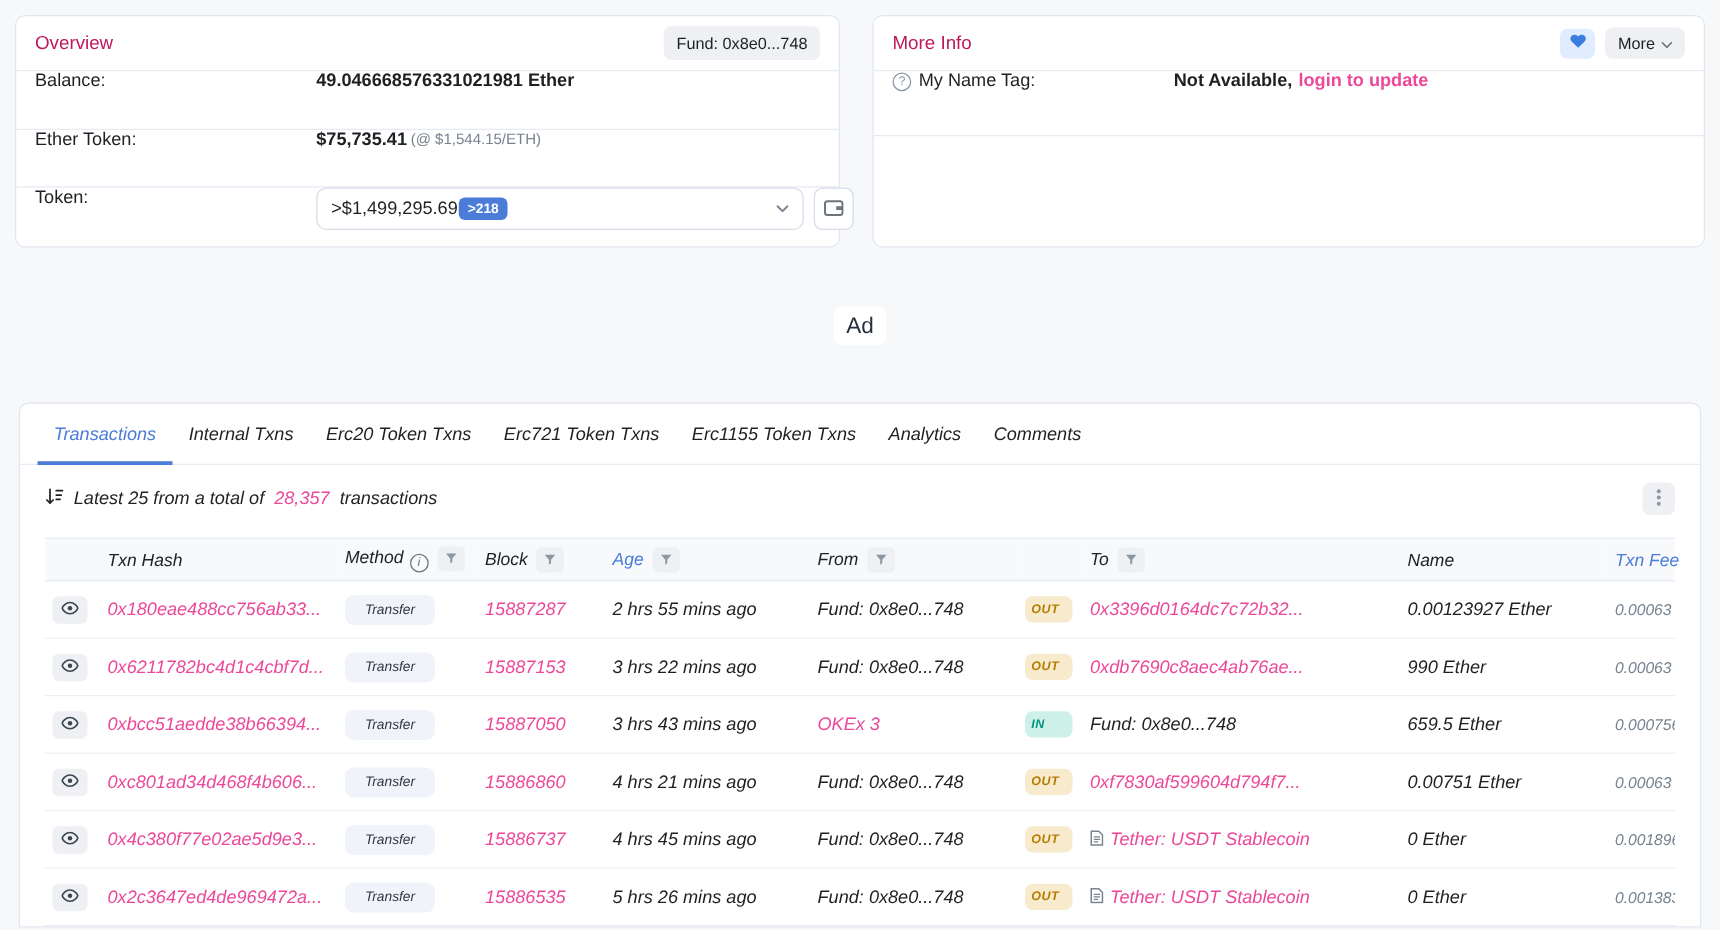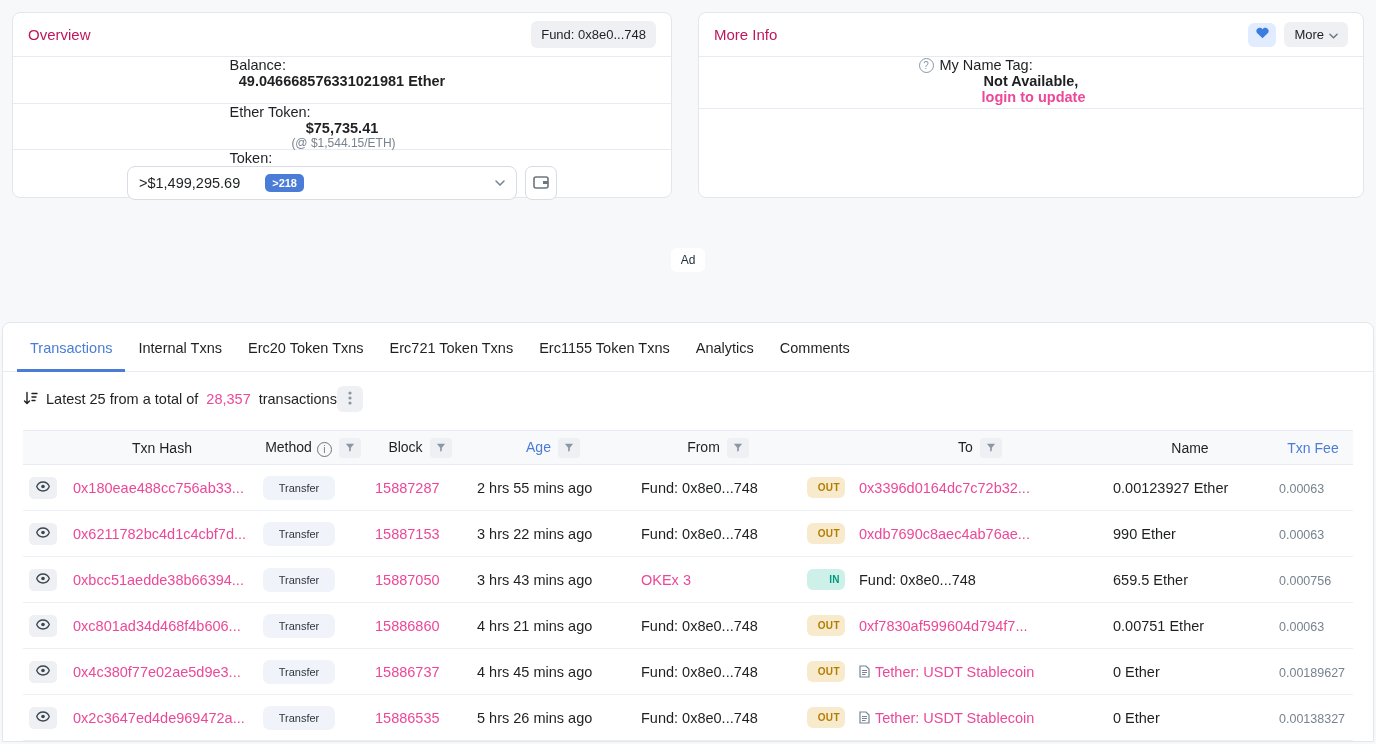--- a/index.html
+++ b/index.html
@@ -11,61 +11,61 @@
     font-size:14.5px;
   }
   .top-section { display:flex; gap:26px; padding:12px 12px 0 12px; align-items:stretch; }
   .card { background:#fff; border:1px solid #e2e7ee; border-radius:8px; }
   .card-overview { width:660px; flex:none; height:186px; }
   .card-moreinfo { flex:1; height:186px; }
   .card-header { display:flex; align-items:center; justify-content:space-between; height:44px; padding:0 15px; border-bottom:1px solid #e7eaf3; }
   .card-title { font-size:15px; color:#be185d; }
   .hdr-actions { display:flex; align-items:center; gap:8px; }
   .pill-badge { background:#eef0f3; border-radius:6px; padding:6px 10px; font-size:13px; color:#1e2022; }
-  .kv-row { display:flex; align-items:center; padding:0 15px;flex-direction:column; }
+  .kv-row { display:flex; align-items:flex-start; padding:0 15px; }
   .kv-row + .kv-row { border-top:1px solid #e7eaf3; }
   .kv-label { width:225px; flex:none; font-size:14.5px; }
   .kv-value { font-size:14.5px;font-weight:bold; }
   .kv-sub { font-size:12px; color:#77838f; margin-left:3px; }
   .r46 { height:46px; }
   .r50 { height:50px; }
   .r52 { height:52px; }
   .link { color:#ec4899; cursor:pointer; text-decoration:none; }
   
   .token-wrap { display:flex; align-items:center; }
-  .token-select { display:flex; align-items:center; gap:25px; width:390px; height:34px; border:1px solid #d7dce5; border-radius:8px; padding:0 11px; background:#fff; cursor:pointer; }
+  .token-select { display:flex; align-items:center; gap:1px; width:390px; height:34px; border:1px solid #d7dce5; border-radius:8px; padding:0 11px; background:#fff; cursor:pointer; }
   .token-count { background:#4a7cd8; color:#fff; font-size:11px; font-weight:bold; padding:3px 7px; border-radius:5px; }
   .token-chevron { margin-left:auto; color:#77838f; display:flex; }
   .wallet-btn { width:32px; height:34px; margin-left:8px; border:1px solid #d7dce5; border-radius:7px; background:#fff; display:flex; align-items:center; justify-content:center; cursor:pointer; }
   
   .heart-btn { width:28px; height:24px; border:none; border-radius:6px; background:#e1ecff; display:flex; align-items:center; justify-content:center; cursor:pointer; }
   .more-btn { display:flex; align-items:center; gap:5px; border:none; border-radius:6px; background:#eef0f3; padding:5px 10px; font-size:13px; color:#1e2022; font-family:inherit; cursor:pointer; }
   .q-icon { display:inline-flex; align-items:center; justify-content:center; width:15px; height:15px; border:1px solid #8a97a5; border-radius:50%; color:#8a97a5; font-size:10px; margin-right:6px; flex:none; }
   .nametag-row { border-bottom:1px solid #e7eaf3; }
   
   .ad-wrap { height:124px; display:flex; align-items:center; justify-content:center; }
-  .ad-pill { background:#fff; border-radius:6px; padding:5px 10px; font-size:12px; color:#25303c; }
-  
-  .tx-card { margin:0 2px; background:#fff; border:1px solid #e2e7ee; border-radius:8px 8px 0 0; }
+  .ad-pill { background:#fff; border-radius:6px; padding:5px 10px; font-size:18px; color:#25303c; }
+  
+  .tx-card { margin:0 15px; background:#fff; border:1px solid #e2e7ee; border-radius:8px 8px 0 0;font-style:italic; }
   .tabs { display:flex; list-style:none; padding:0 14px; border-bottom:1px solid #e7eaf3; }
   .tab { padding:17px 13px 13px 13px; font-size:14.5px; color:#1e2022; cursor:pointer; border-bottom:3px solid transparent; margin-bottom:-1px; }
   .tab.active { color:#4a7cd8; border-bottom-color:#4a7cd8; }
-  .summary-row { display:flex; align-items:center; padding:14px 20px 12px 20px; }
+  .summary-row { display:flex; align-items:center; justify-content:space-between; padding:14px 20px 12px 20px; }
   .summary-left { display:flex; align-items:center; gap:8px; font-size:14.5px; }
   .kebab-btn { width:26px; height:26px; border:none; border-radius:6px; background:#eef0f3; display:flex; align-items:center; justify-content:center; cursor:pointer; }
   
   table { width:calc(100% - 40px); margin:6px 20px 0 20px; border-collapse:collapse; table-layout:fixed; }
-  thead th { background:#f8f9fb; border-top:1px solid #e7eaf3; border-bottom:1px solid #e7eaf3; height:34px; font-weight:normal; font-size:14px; text-align:center; padding:0 6px; color:#1e2022; white-space:nowrap; }
+  thead th { background:#f8f9fb; border-top:1px solid #e7eaf3; border-bottom:1px solid #e7eaf3; height:34px; font-weight:normal; font-size:14px; text-align:left; padding:0 6px; color:#1e2022; white-space:nowrap; }
   th.accent { color:#4a7cd8; }
   td { height:46px; border-bottom:1px solid #eceff3; font-size:14.5px; padding:0 6px; white-space:nowrap; overflow:hidden; }
   .filter-pill { display:inline-flex; align-items:center; justify-content:center; width:22px; height:20px; background:#eef0f3; border-radius:4px; margin-left:7px; vertical-align:middle; cursor:pointer; }
   .info-icon { display:inline-flex; align-items:center; justify-content:center; width:15px; height:15px; border:1px solid #6c757d; border-radius:50%; color:#6c757d; font-size:10px; margin-left:5px; vertical-align:-2px; }
   .eye-btn { width:28px; height:22px; border:none; border-radius:5px; background:#eef0f3; display:flex; align-items:center; justify-content:center; cursor:pointer; }
   .badge-method { display:inline-block; width:72px; text-align:center; background:#f0f3fa; color:#2f3640; font-size:11px; padding:6px 0; border-radius:7px; }
-  .badge-dir { display:inline-block; min-width:38px; text-align:right; font-size:10px; font-weight:bold; letter-spacing:.4px; padding:5px 5px; border-radius:6px; }
+  .badge-dir { display:inline-block; min-width:38px; text-align:left; font-size:10px; font-weight:bold; letter-spacing:.4px; padding:5px 5px; border-radius:6px; }
   .badge-out { background:#f8ebcd; color:#b47d00; }
   .badge-in { background:#cdf1e9; color:#02977e; }
   .fee { color:#77838f; font-size:12.5px; }
   .contract-icon { display:inline-flex; vertical-align:-2px; margin-right:5px; }
   .addr { display:inline-block; max-width:100%; overflow:hidden; text-overflow:ellipsis; vertical-align:middle; }
 </style>
 </head>
 <body>
 
 <div class="top-section">

